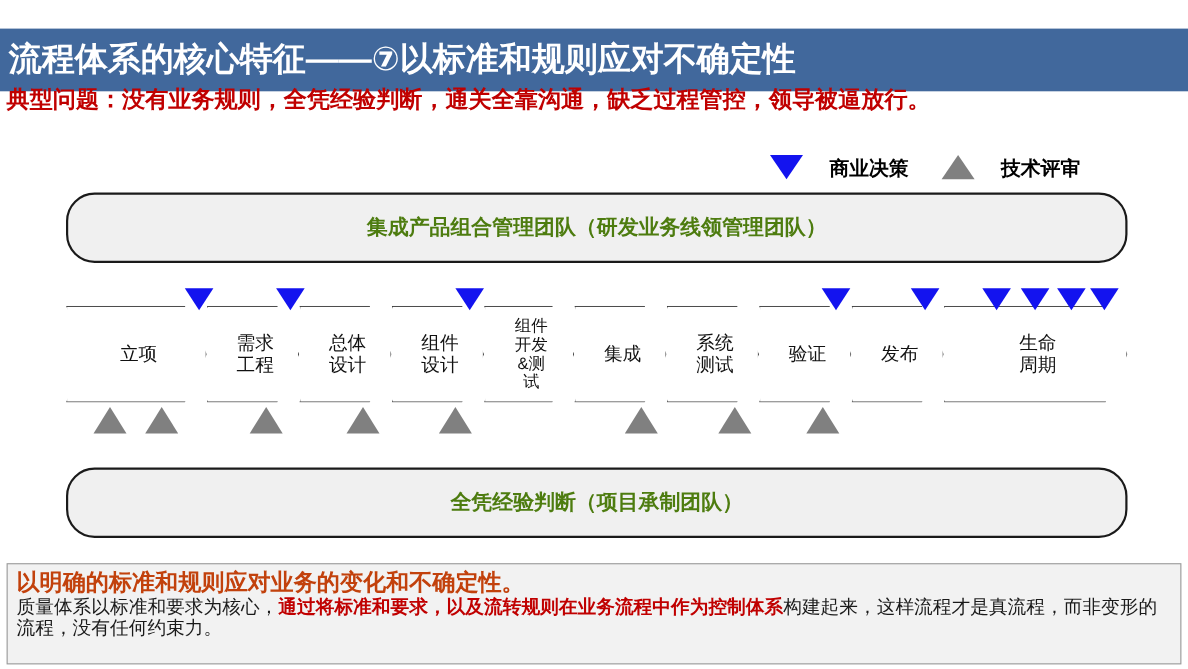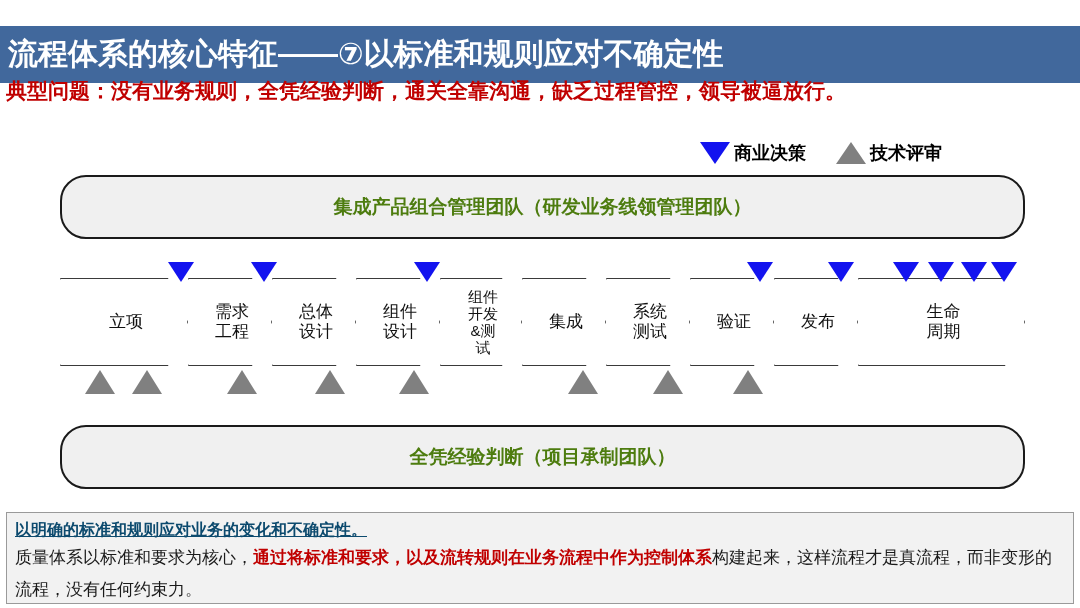--- a/index.html
+++ b/index.html
@@ -45,21 +45,21 @@
     letter-spacing: 0px;
   }
 
   
   #legend {
     position: absolute;
     left: 700px; top: 138px;
     width: 330px; height: 30px;
     display: flex; align-items: center; gap: 12px;
   }
-  .legend-item { display: flex; align-items: center; gap: 4px; }
+  .legend-item { display: flex; gap: 24px; }
   .legend-label { font-size: 18px; font-weight: bold; color: #000000; white-space: nowrap; }
   .tri-down-legend {
     width: 0; height: 0;
     border-left: 15px solid transparent;
     border-right: 15px solid transparent;
     border-top: 22px solid #1313ef;
   }
   .tri-up-legend {
     width: 0; height: 0;
     border-left: 15px solid transparent;
@@ -124,31 +124,30 @@
   #note-box {
     position: absolute;
     left: 6px; top: 512px;
     width: 1068px; height: 92px;
     background: #f2f2f2;
     border: 1.5px solid #9a9a9a;
     padding: 5px 8px 4px 8px;
     overflow: hidden;
   }
   #note-line1 {
-    color: #0c4a6e;
-    font-size: 16px;
+    color: #c2410c;
+    font-size: 21px;
     font-weight: bold;
     line-height: 23px;
     margin: 0 0 1px 0;
-    text-decoration: underline;
   }
   #note-body {
     color: #1a1a1a;
     font-size: 17px;
-    line-height: 32px;
+    line-height: 19px;
     margin: 0;
   }
   #note-body .hl { color: #c00000; font-weight: bold; }
 </style>
 </head>
 <body>
 
 <div id="slide">
 
   <div id="header-bar">

